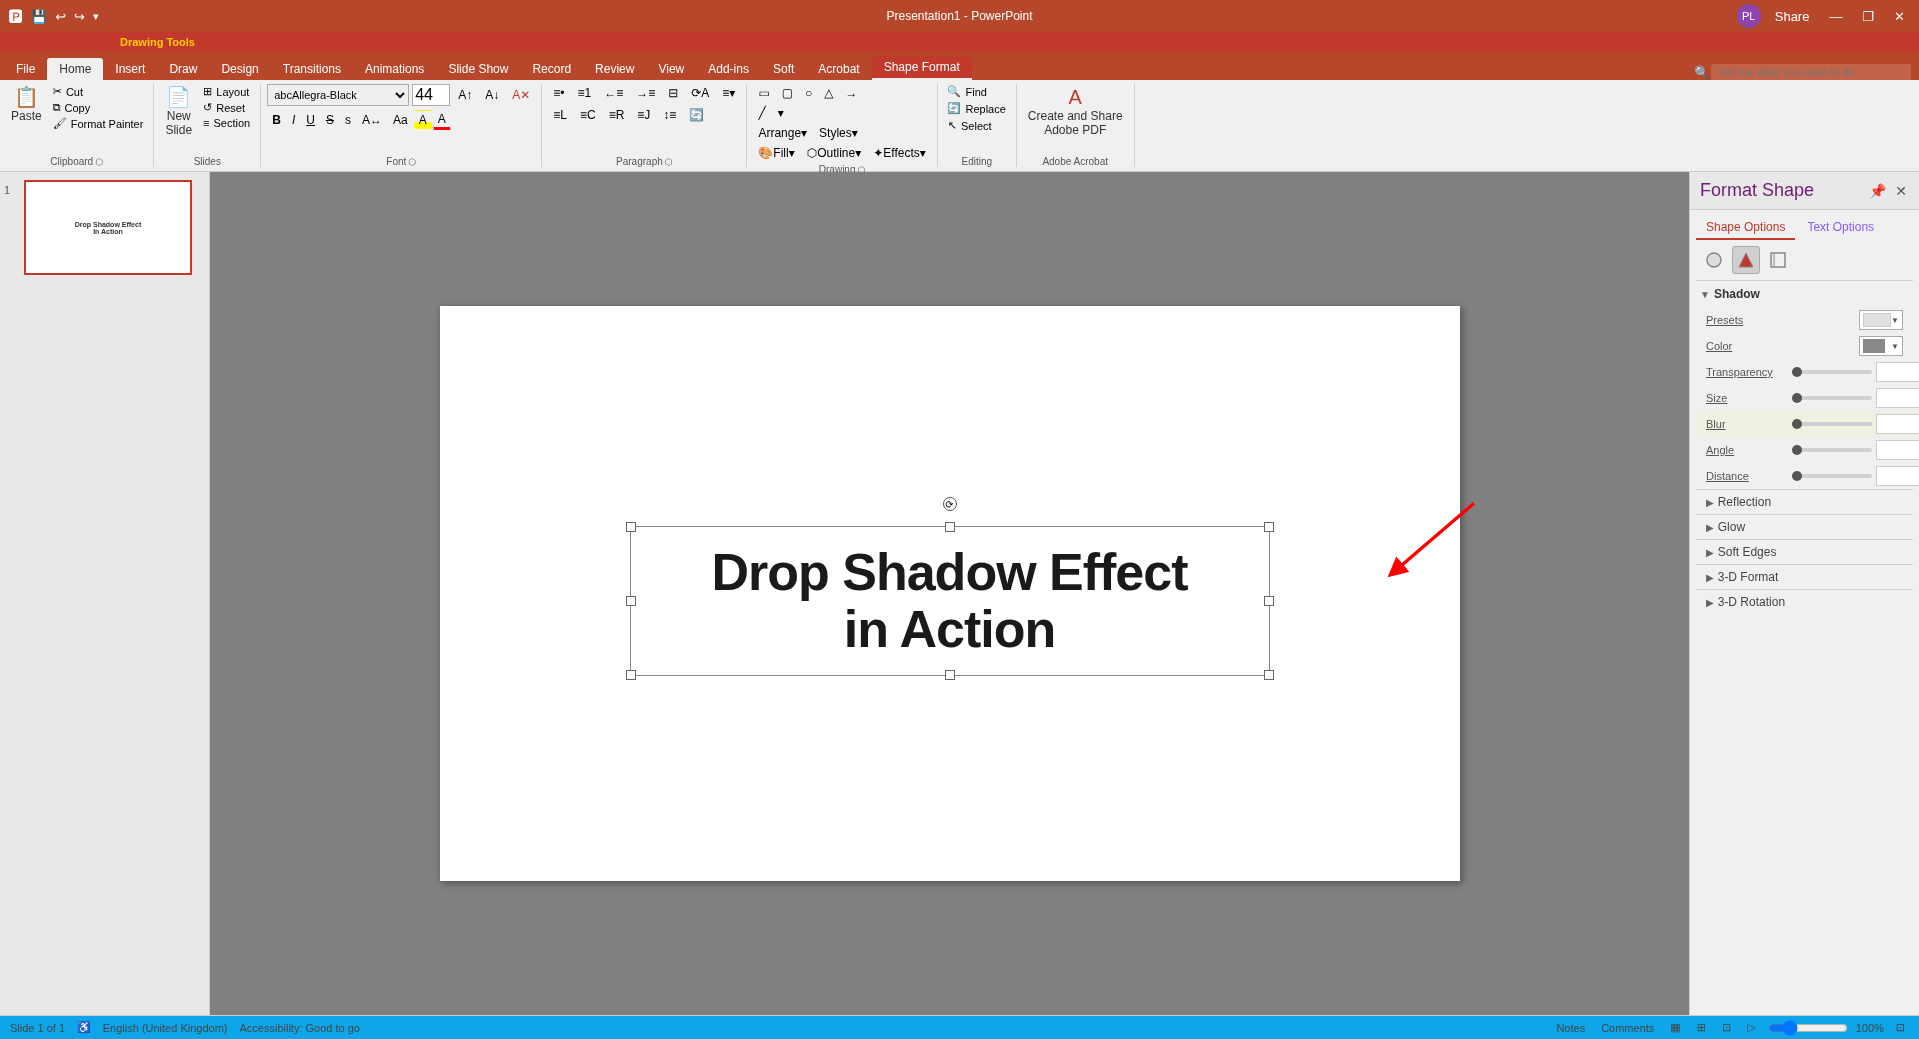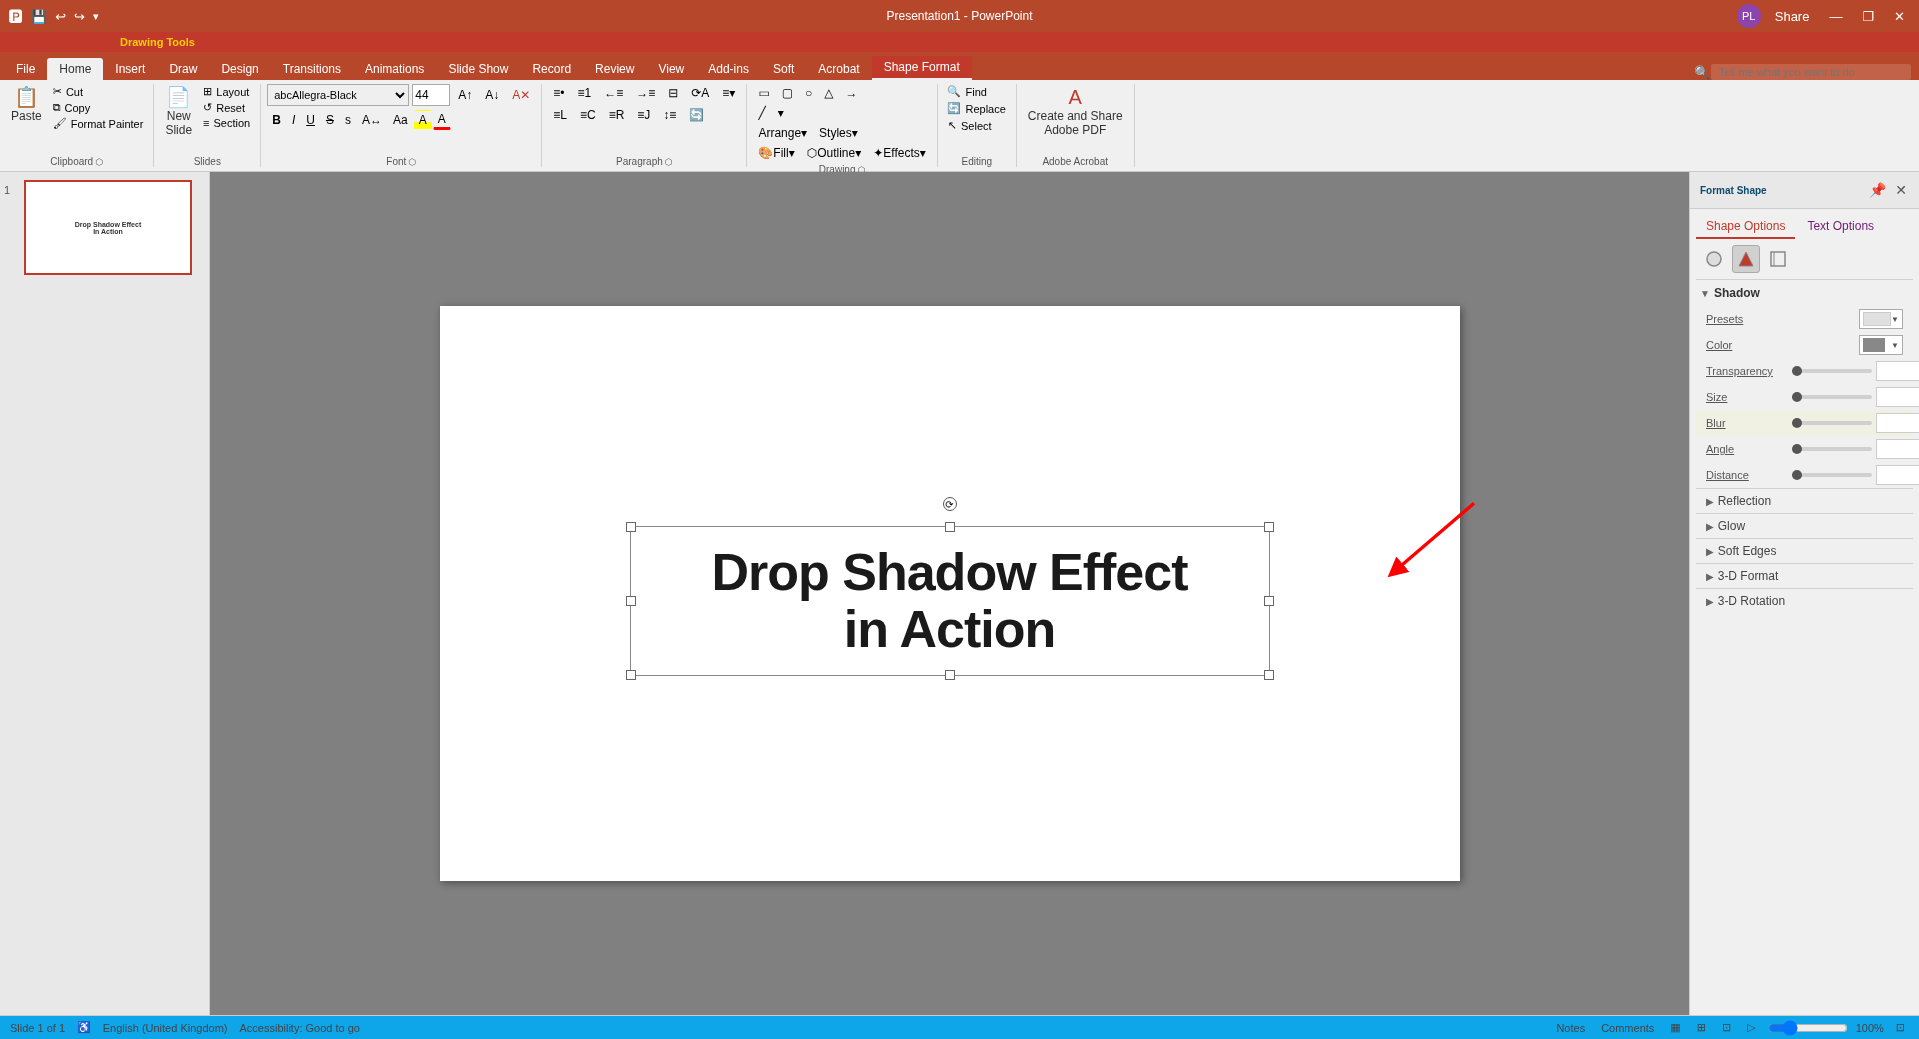--- a/index.html
+++ b/index.html
@@ -90,21 +90,21 @@
     .ribbon-btn-label { font-size: 12px; color: #333; text-align: center; }
     .ribbon-small-btns { display: flex; flex-direction: column; gap: 1px; }
     .ribbon-small-btn {
       display: flex; align-items: center; gap: 4px; padding: 1px 4px;
       cursor: pointer; border: none; background: none; border-radius: 2px; font-size: 11px;
     }
 
     
     .font-row { display: flex; align-items: center; gap: 3px; margin-bottom: 2px; }
     .font-select { font-size: 11px; height: 22px; border: 1px solid #aaa; padding: 0 2px; width: 142px; }
-    .font-size-input { font-size: 12px; height: 22px; border: 1px solid #aaa; padding: 0 2px; width: 38px; }
+    .font-size-input { font-size: 16px; height: 22px; border: 1px solid #aaa; padding: 0 2px; width: 38px; }
     .font-format-row { display: flex; gap: 1px; }
     .fmt-btn { border: 1px solid transparent; background: none; padding: 1px 4px; cursor: pointer; font-size: 12px; border-radius: 2px; }
 
     
     #main-area {
       display: flex;
       height: calc(1039px - 32px - 28px - 92px - 24px);
     }
 
     #slide-panel {
@@ -219,26 +219,26 @@
       font-size: 12px;
     }
     #format-panel-header {
       display: flex;
       align-items: center;
       justify-content: space-between;
       padding: 8px 10px;
       background: #e8e8e8;
       border-bottom: 1px solid #ccc;
     }
-    #format-panel-header .panel-title { font-size: 10px; font-weight: 700; color: #0c4a6e; }
+    #format-panel-header .panel-title { font-size: 18px; font-weight: 400; color: #701a75; }
     .panel-close { background: none; border: none; cursor: pointer; font-size: 14px; color: #555; padding: 2px; }
     .panel-tabs { display: flex; padding: 6px 6px 0; gap: 2px; }
     .panel-tab {
       padding: 4px 10px; font-size: 12px; cursor: pointer;
-      border: none; background: none; color: #701a75; border-bottom: 2px solid transparent;
+      border: none; background: none; color: #8b5cf6; border-bottom: 2px solid transparent;
     }
     .panel-tab.active { color: #c0392b; border-bottom: 2px solid #c0392b; }
     .panel-icons { display: flex; gap: 4px; padding: 6px 10px; }
     .panel-icon-btn {
       width: 28px; height: 28px; border: 1px solid transparent; background: none;
       cursor: pointer; display: flex; align-items: center; justify-content: center;
       border-radius: 3px; font-size: 14px;
     }
     .panel-icon-btn.active { background: #d0d0d0; border-color: #aaa; }
 

